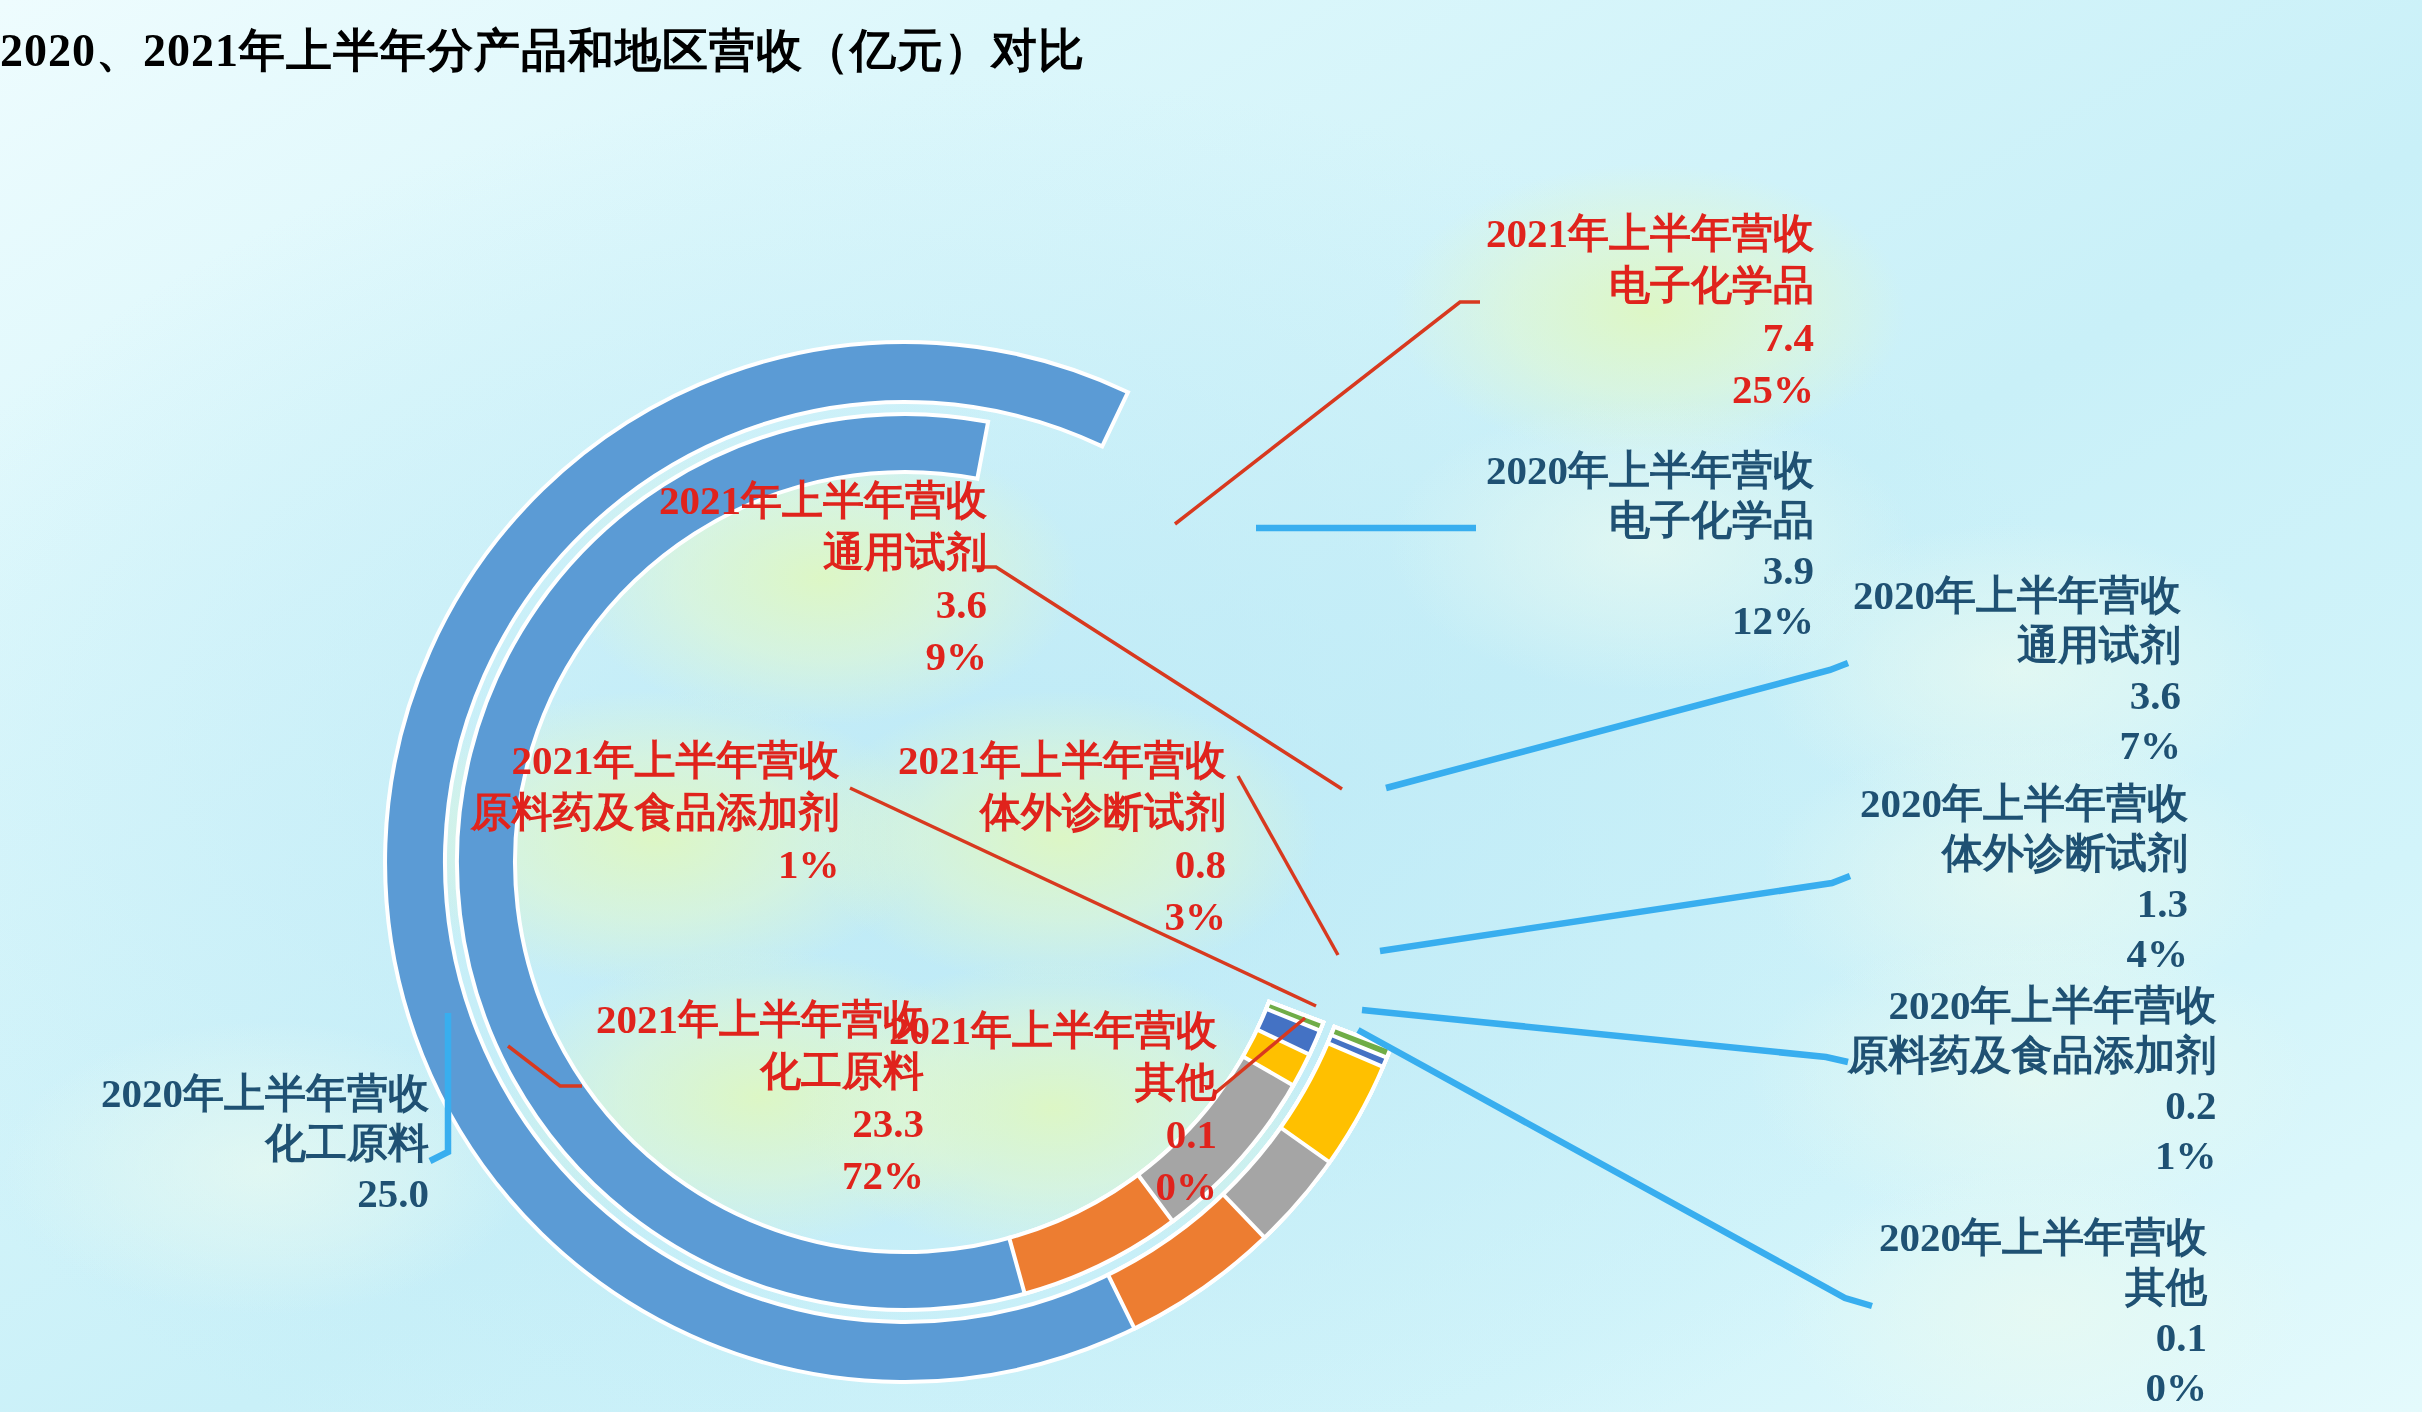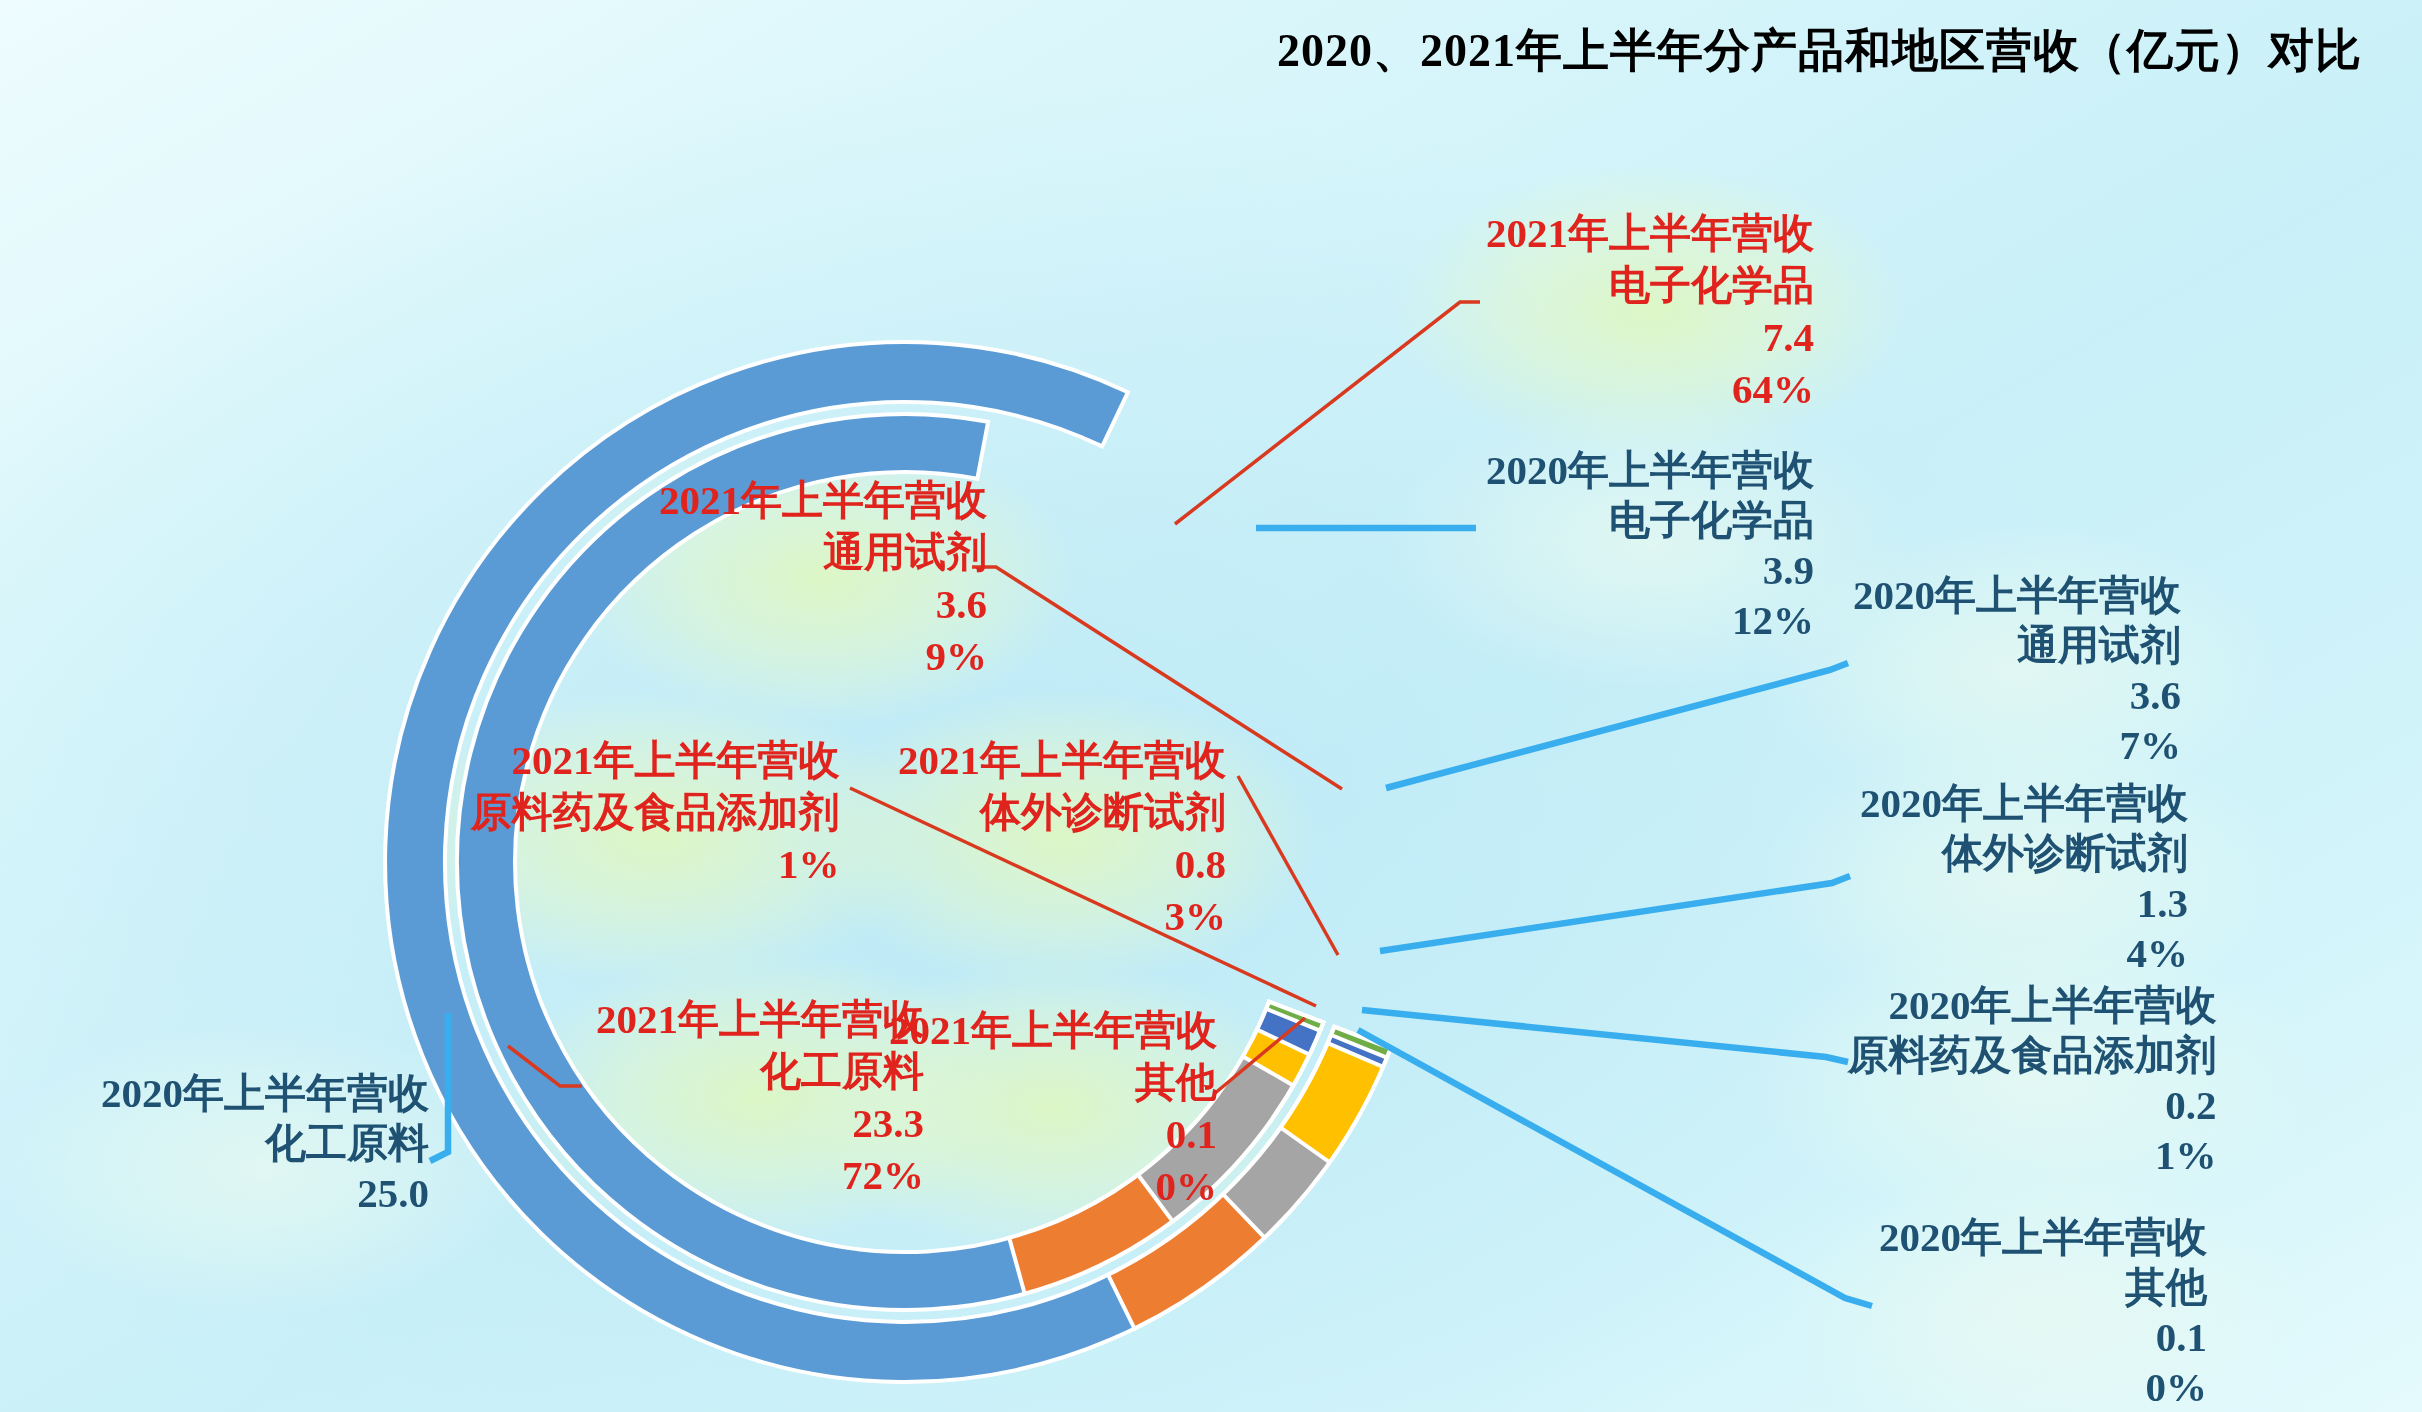--- a/index.html
+++ b/index.html
@@ -7,21 +7,21 @@
     position:relative;
     width:2422px;height:1412px;
     overflow:hidden;
     font-family:"Liberation Serif","DejaVu Serif",serif;
     background:
       radial-gradient(ellipse 1500px 950px at 40% 58%, rgba(188,233,246,0.85), rgba(188,233,246,0) 78%),
       linear-gradient(150deg,#eefcfe 0%,#dcf7fb 22%,#c9f0f8 55%,#d2f4fa 80%,#e4fafc 100%);
   }
   .title{
     position:absolute;left:0;top:20px;width:2362px;
-    text-align:right;
+    text-align:left;
     font-size:46px;font-weight:bold;color:#000;
     letter-spacing:1px;
     z-index:4;
   }
   #glow-layer{position:absolute;left:0;top:0;z-index:1;}
   .glow{position:absolute;pointer-events:none;}
   .glow.g2021{background:radial-gradient(ellipse at center, rgba(222,247,195,0.95) 0%, rgba(226,248,205,0.55) 38%, rgba(226,248,205,0) 70%);}
   .glow.g2020{background:radial-gradient(ellipse at center, rgba(234,250,240,0.70) 0%, rgba(234,250,240,0.35) 40%, rgba(234,250,240,0) 72%);}
   #chart-svg{position:absolute;left:0;top:0;z-index:2;}
   .callout{
@@ -95,21 +95,21 @@
         <polyline points="1362,1010 1826,1057 1848,1062" fill="none" stroke="#38AEEF" stroke-width="6.5"></polyline>
         <polyline points="1358,1030 1845,1298 1872,1306" fill="none" stroke="#38AEEF" stroke-width="6.5"></polyline>
         <polyline points="448,1013 448,1152 430,1161" fill="none" stroke="#38AEEF" stroke-width="6.5"></polyline>
       </g>
   </svg>
 
   <div class="callout c2021" id="c21-chem">
     <div>2021年上半年营收</div>
     <div>电子化学品</div>
     <div>7.4</div>
-    <div>64%</div>
+    <div>25%</div>
   </div>
   <div class="callout c2021" id="c21-reagent">
     <div>2021年上半年营收</div>
     <div>通用试剂</div>
     <div>3.6</div>
     <div>9%</div>
   </div>
   <div class="callout c2021" id="c21-api">
     <div>2021年上半年营收</div>
     <div>原料药及食品添加剂</div>

